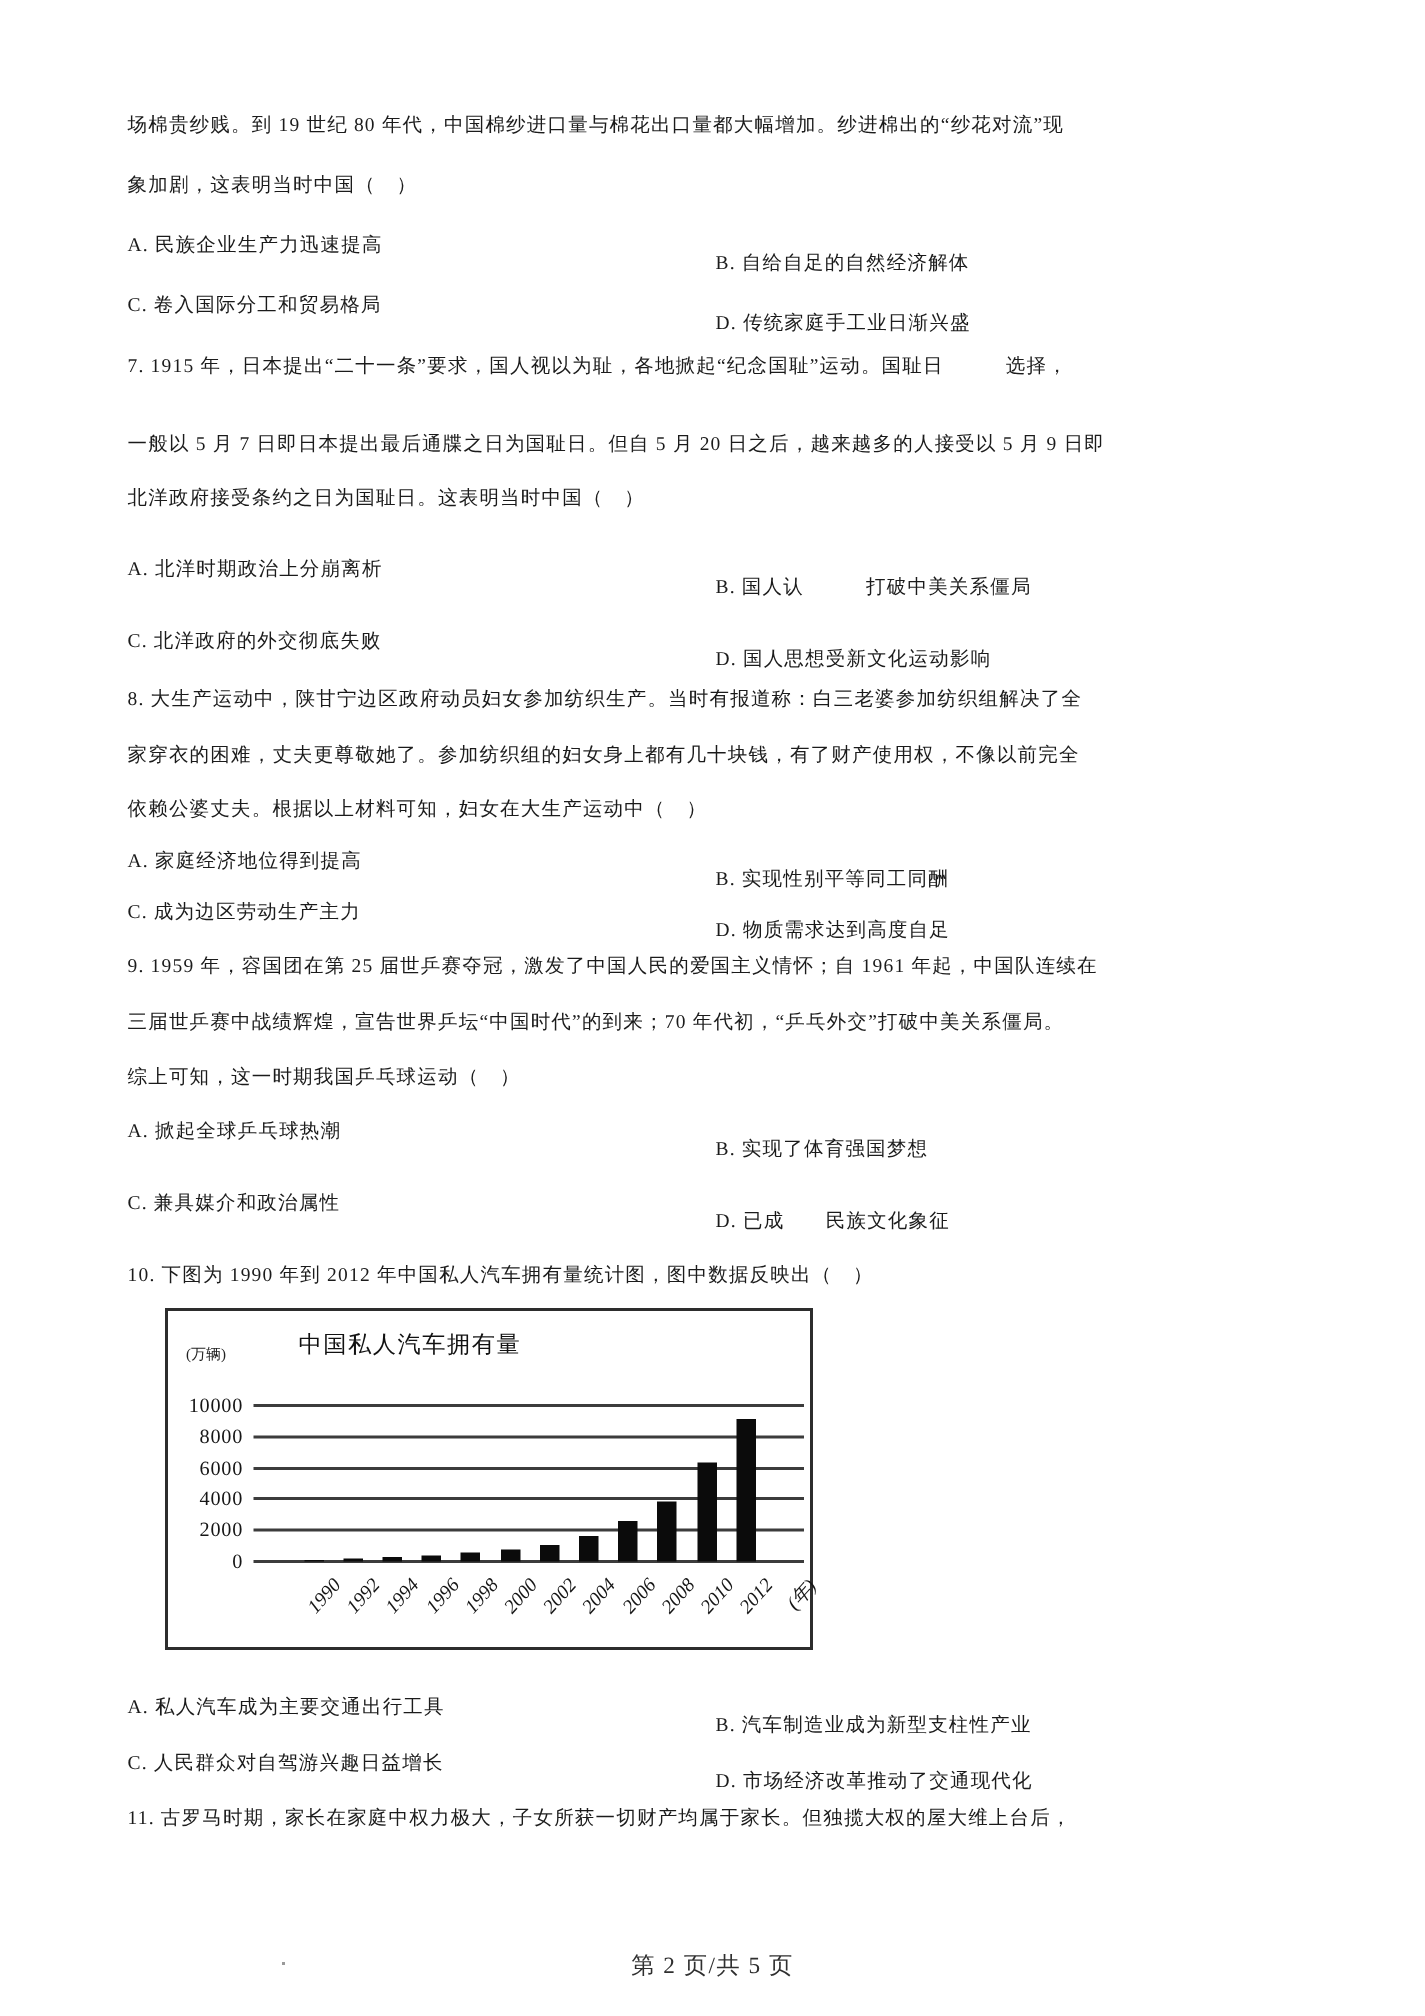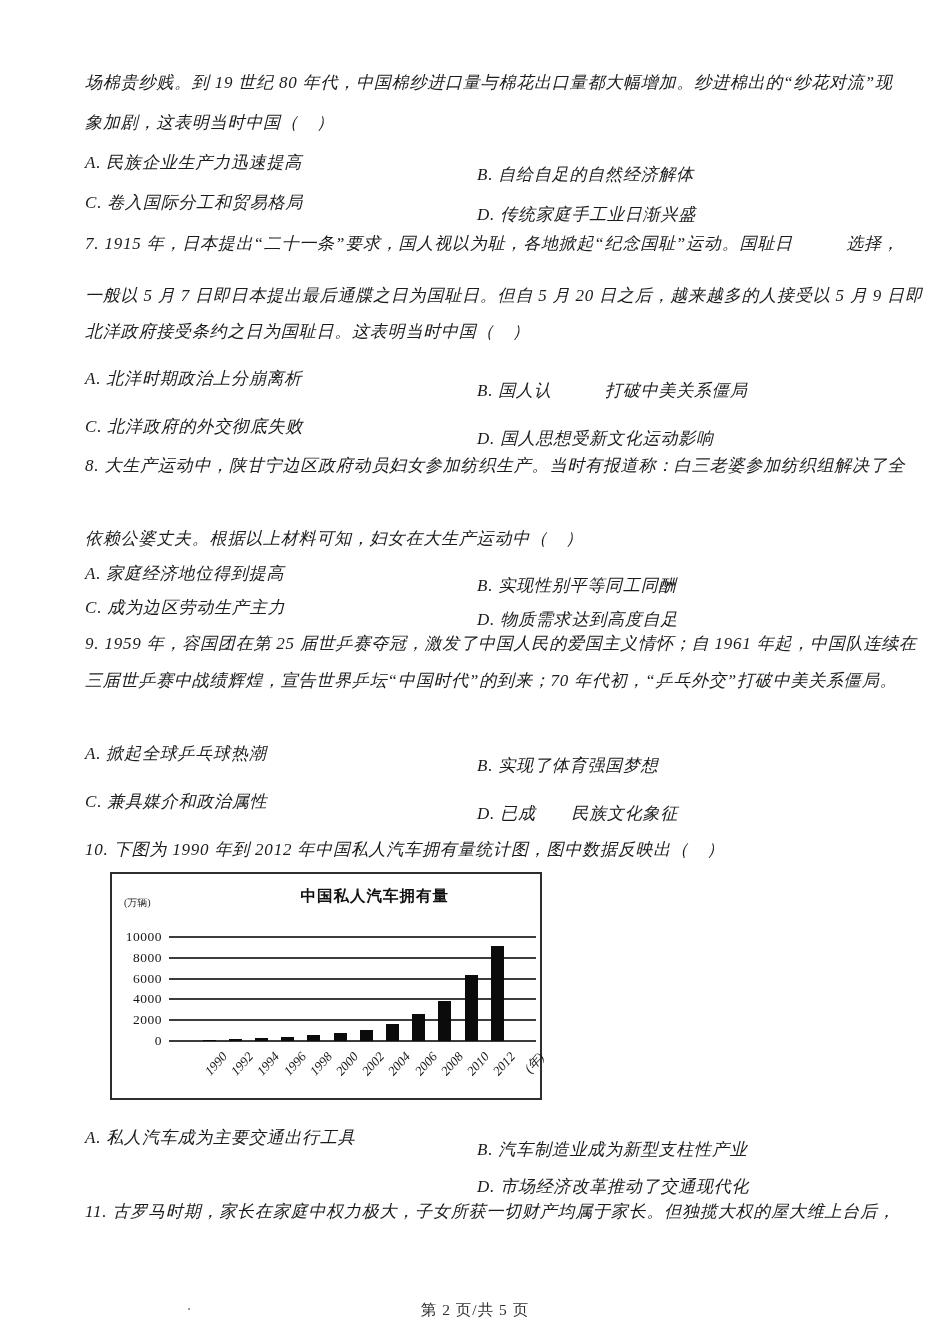--- a/index.html
+++ b/index.html
@@ -8,25 +8,24 @@
     background: #ffffff;
     position: relative;
     font-family: "Liberation Serif", "DejaVu Serif", serif;
     color: #1b1b1b;
     overflow: hidden;
   }
   .page { position: absolute; inset: 0; }
   .tline {
     position: absolute;
     left: 85px;
-    font-size: 17px;
+    font-size: 13px;
     letter-spacing: 0.8px;
     white-space: pre;
     line-height: 21px;
-    font-style: italic;
   }
   .col2 { left: 477px; margin-top: 12px; }
   .footer {
     position: absolute;
     top: 1300px; left: 0; width: 950px;
     text-align: center;
     font-size: 15.5px;
     color: #2f2f2f;
     letter-spacing: 1px;
   }
@@ -36,22 +35,22 @@
   .chart {
     position: absolute;
     left: 110px; top: 872px;
     width: 432px; height: 228px;
     border: 2px solid #2d2d2d;
     box-sizing: border-box;
     background: #fff;
   }
   .chart-title {
     position: absolute; top: 12px; left: 87px; width: 250px;
-    text-align: right;
-    font-weight: bold;
+    text-align: left;
+    font-weight: normal;
     font-size: 15.5px;
     letter-spacing: 1px;
     color: #111;
   }
   .chart-ylabel {
     position: absolute; top: 22px; left: 12px;
     font-size: 10px; color: #222;
   }
   .gridline { position: absolute; left: 57px; width: 367px; height: 2px; background: #3c3c3c; }
   .ytick {
@@ -83,28 +82,30 @@
 
   <div class="tline" style="top:233px">7. 1915 年，日本提出“二十一条”要求，国人视以为耻，各地掀起“纪念国耻”运动。国耻日　　　选择，</div>
   <div class="tline" style="top:285px">一般以 5 月 7 日即日本提出最后通牒之日为国耻日。但自 5 月 20 日之后，越来越多的人接受以 5 月 9 日即</div>
   <div class="tline" style="top:321px">北洋政府接受条约之日为国耻日。这表明当时中国（　）</div>
   <div class="tline" style="top:368px">A. 北洋时期政治上分崩离析</div>
   <div class="tline col2" style="top:368px">B. 国人认　　　打破中美关系僵局</div>
   <div class="tline" style="top:416px">C. 北洋政府的外交彻底失败</div>
   <div class="tline col2" style="top:416px">D. 国人思想受新文化运动影响</div>
 
   <div class="tline" style="top:455px">8. 大生产运动中，陕甘宁边区政府动员妇女参加纺织生产。当时有报道称：白三老婆参加纺织组解决了全</div>
+  <div class="tline" style="top:492px">家穿衣的困难，丈夫更尊敬她了。参加纺织组的妇女身上都有几十块钱，有了财产使用权，不像以前完全</div>
   <div class="tline" style="top:528px">依赖公婆丈夫。根据以上材料可知，妇女在大生产运动中（　）</div>
   <div class="tline" style="top:563px">A. 家庭经济地位得到提高</div>
   <div class="tline col2" style="top:563px">B. 实现性别平等同工同酬</div>
   <div class="tline" style="top:597px">C. 成为边区劳动生产主力</div>
   <div class="tline col2" style="top:597px">D. 物质需求达到高度自足</div>
 
   <div class="tline" style="top:633px">9. 1959 年，容国团在第 25 届世乒赛夺冠，激发了中国人民的爱国主义情怀；自 1961 年起，中国队连续在</div>
   <div class="tline" style="top:670px">三届世乒赛中战绩辉煌，宣告世界乒坛“中国时代”的到来；70 年代初，“乒乓外交”打破中美关系僵局。</div>
+  <div class="tline" style="top:707px">综上可知，这一时期我国乒乓球运动（　）</div>
   <div class="tline" style="top:743px">A. 掀起全球乒乓球热潮</div>
   <div class="tline col2" style="top:743px">B. 实现了体育强国梦想</div>
   <div class="tline" style="top:791px">C. 兼具媒介和政治属性</div>
   <div class="tline col2" style="top:791px">D. 已成　　民族文化象征</div>
 
   <div class="tline" style="top:839px">10. 下图为 1990 年到 2012 年中国私人汽车拥有量统计图，图中数据反映出（　）</div>
 
   <div class="chart">
     <div class="chart-title">中国私人汽车拥有量</div>
     <div class="chart-ylabel">(万辆)</div>
@@ -144,20 +145,21 @@
         <div class="bar" style="left: 352.5px; top: 101.48px; height: 65.52px; background: rgb(11, 11, 11);"></div>
         <div class="xtick" style="left: 369px;">2010</div>
         <div class="bar" style="left: 378.7px; top: 72.36px; height: 94.64px; background: rgb(11, 11, 11);"></div>
         <div class="xtick" style="left: 395.2px;">2012</div>
         <div class="xtick" style="left: 423.4px;">(年)</div>
       </div>
   </div>
 
   <div class="tline" style="top:1127px">A. 私人汽车成为主要交通出行工具</div>
   <div class="tline col2" style="top:1127px">B. 汽车制造业成为新型支柱性产业</div>
+  <div class="tline" style="top:1164px">C. 人民群众对自驾游兴趣日益增长</div>
   <div class="tline col2" style="top:1164px">D. 市场经济改革推动了交通现代化</div>
 
   <div class="tline" style="top:1201px">11. 古罗马时期，家长在家庭中权力极大，子女所获一切财产均属于家长。但独揽大权的屋大维上台后，</div>
 
   <div class="footer">第 2 页/共 5 页</div>
   <div class="speck"></div>
 
 </div>
 
 </body></html>

